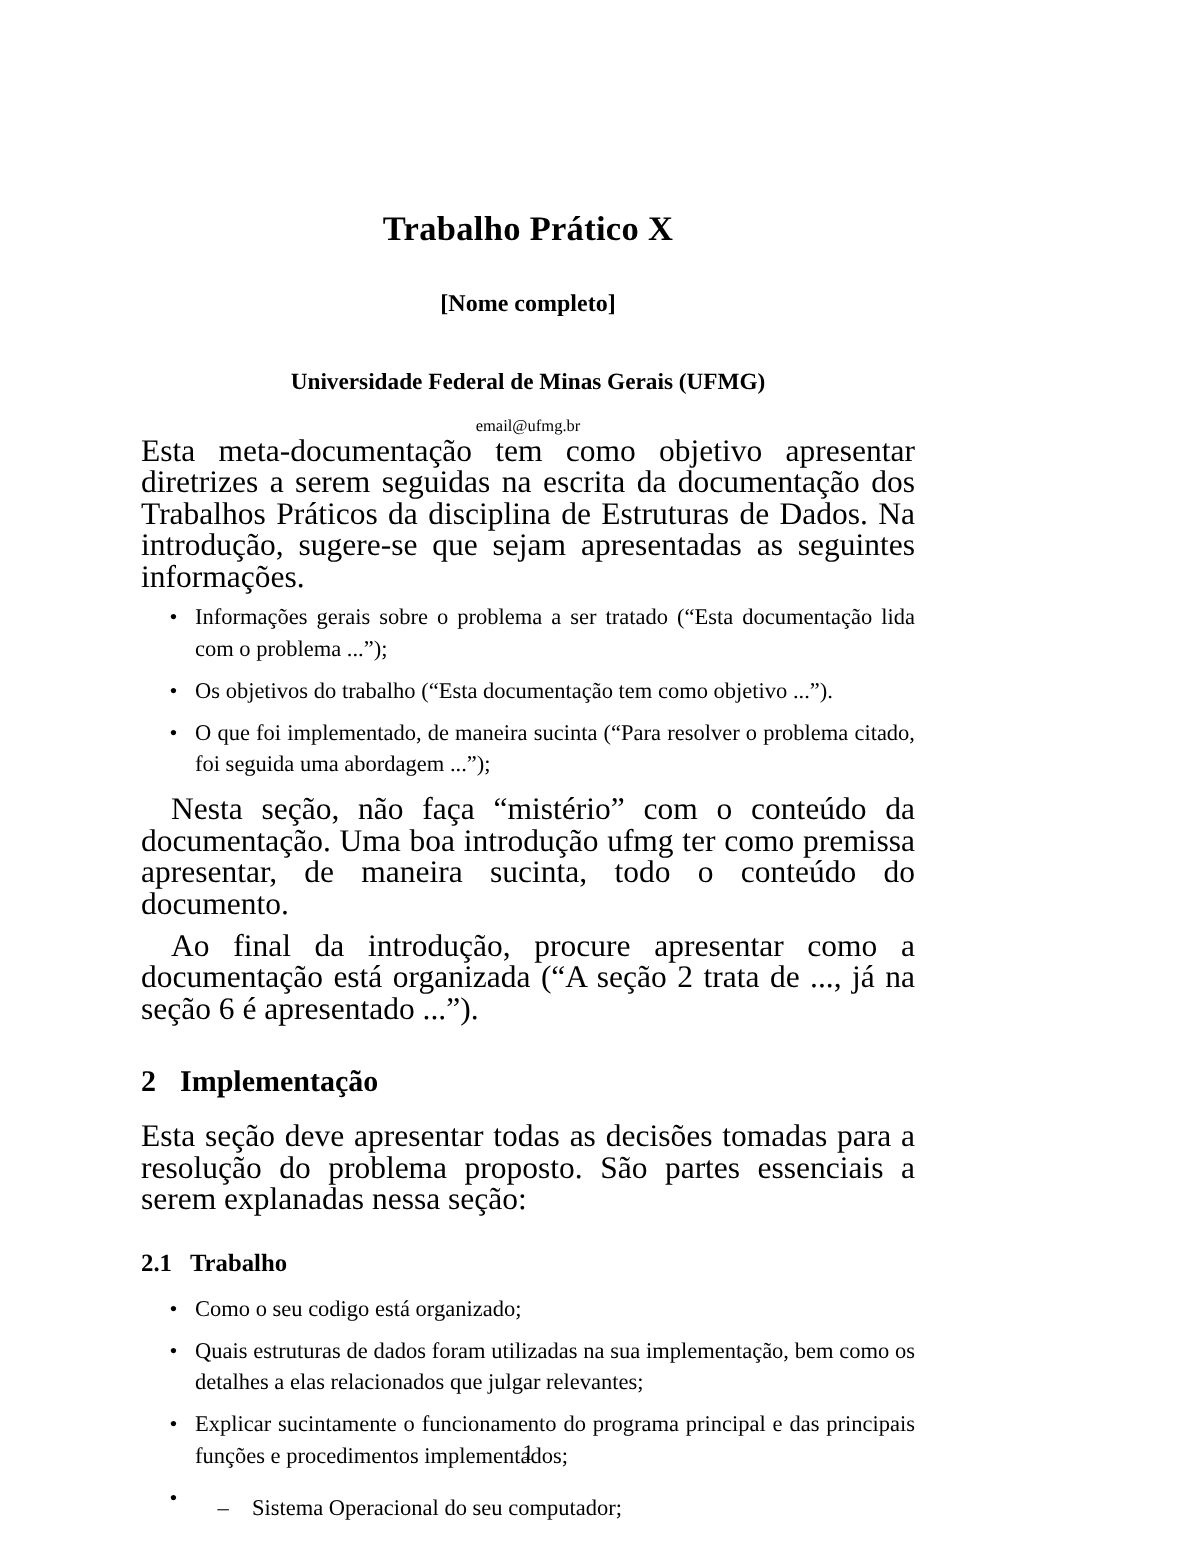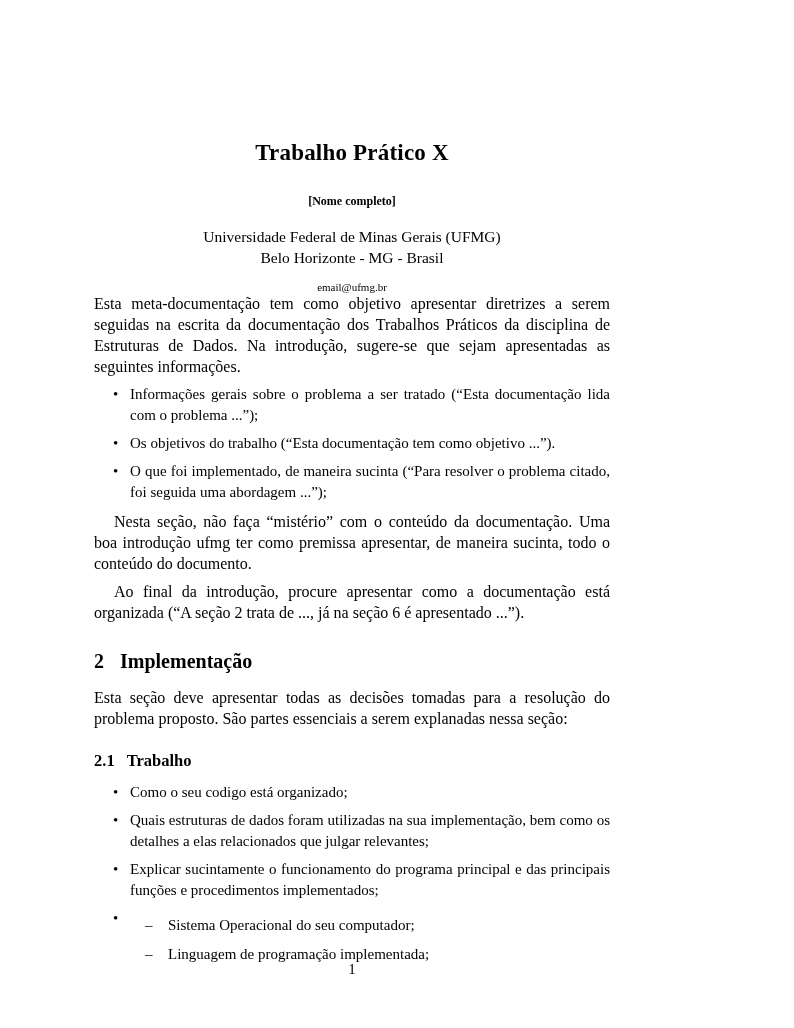--- a/index.html
+++ b/index.html
@@ -23,29 +23,30 @@
   }
   .doc-title {
     text-align: center;
     font-size: 23px;
     font-weight: bold;
     margin: 0 0 28px 0;
     letter-spacing: 0.2px;
   }
   .doc-author {
     text-align: center;
-    font-size: 12px;
+    font-size: 16px;
     font-weight: bold;
-    margin: 0 0 17px 0;
+    margin: 0 0 32px 0;
   }
   .doc-affil {
     text-align: center;
     font-size: 15.5px;
     line-height: 21px;
     margin: 0;
+    font-weight: bold;
   }
   .doc-email {
     text-align: center;
     font-size: 11px;
     margin: 13px 0 0 0;
   }
   .section-heading {
     font-size: 20px;
     font-weight: bold;
     margin: 27px 0 14px 0;
@@ -58,21 +59,21 @@
     font-size: 16.5px;
     font-weight: bold;
     margin: 22px 0 11px 0;
   }
   .subsection-heading .sec-num {
     display: inline-block;
     margin-right: 12px;
     text-align: right;
   }
   p.body-par {
-    font-size: 16px;
+    font-size: 21px;
     line-height: 21px;
     text-align: justify;
     margin: 0 0 7px 0;
   }
   p.body-par.indent {
     text-indent: 20px;
   }
   ul.itemize {
     list-style: none;
     margin: 6px 0 8px 0;
@@ -115,21 +116,20 @@
 </head>
 <body>
 
 <div class="page">
 
   <h1 class="doc-title">Trabalho Prático X</h1>
 
   <p class="doc-author">[Nome completo]</p>
 
   <p class="doc-affil">Universidade Federal de Minas Gerais (UFMG)</p>
-  <p class="doc-affil">Belo Horizonte - MG - Brasil</p>
 
   <p class="doc-email">email@ufmg.br</p>
 
 
   <p class="body-par">Esta meta-documentação tem como objetivo apresentar diretrizes a serem seguidas na escrita da documentação dos Trabalhos Práticos da disciplina de Estruturas de Dados. Na introdução, sugere-se que sejam apresentadas as seguintes informações.</p>
 
   <ul class="itemize">
     <li>
       <span class="marker">•</span>
       <span class="item-body">Informações gerais sobre o problema a ser tratado (“Esta documentação lida com o problema ...”);</span>

